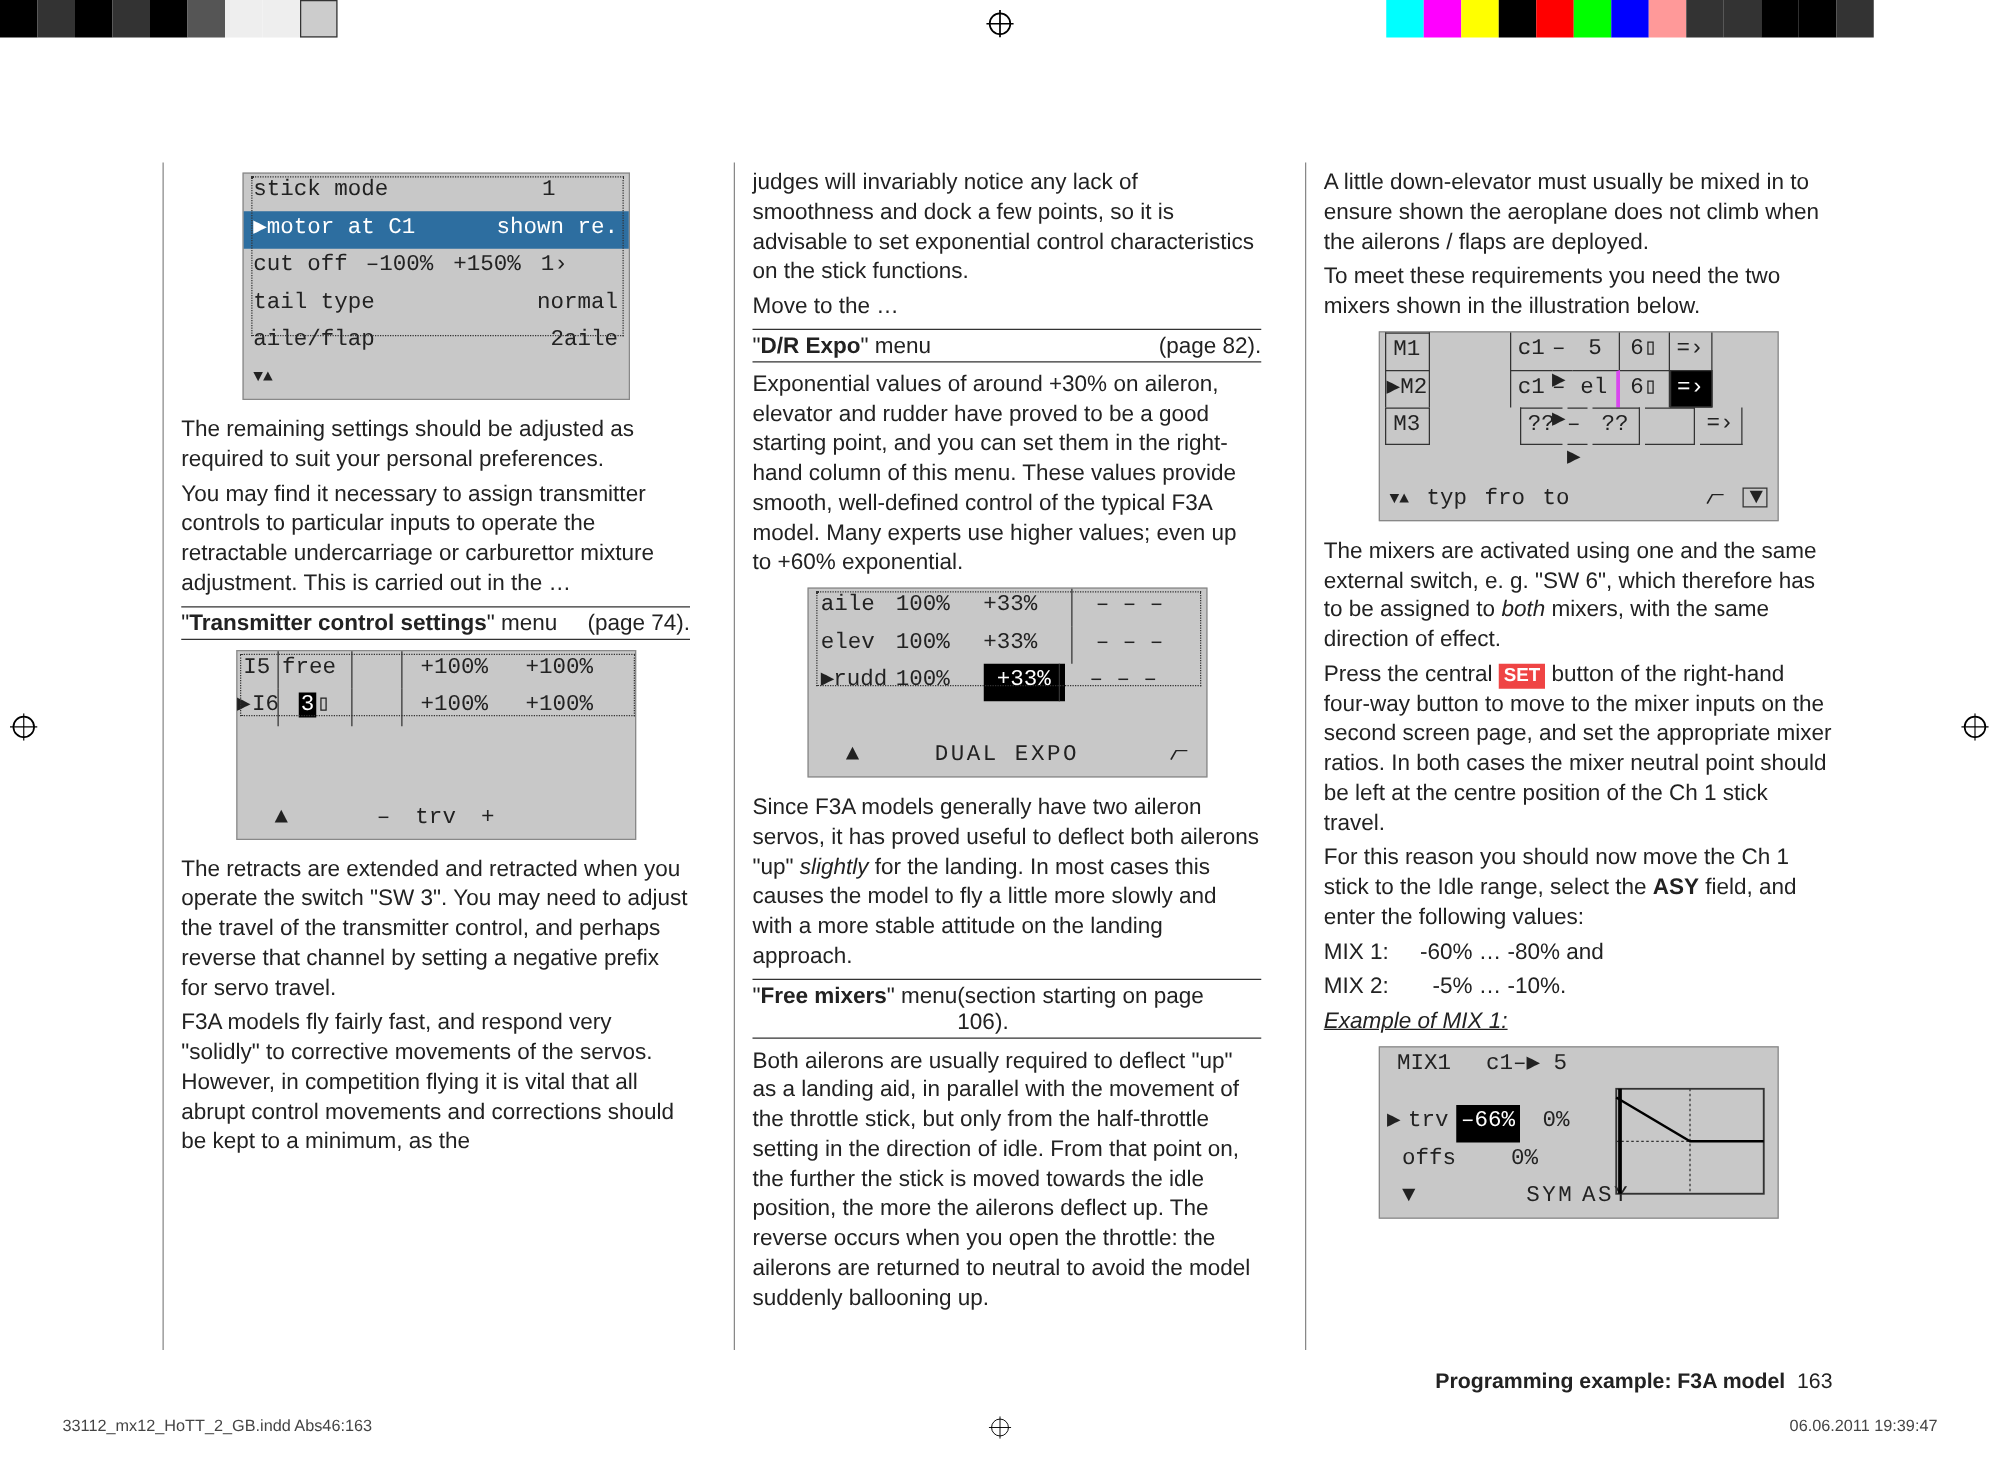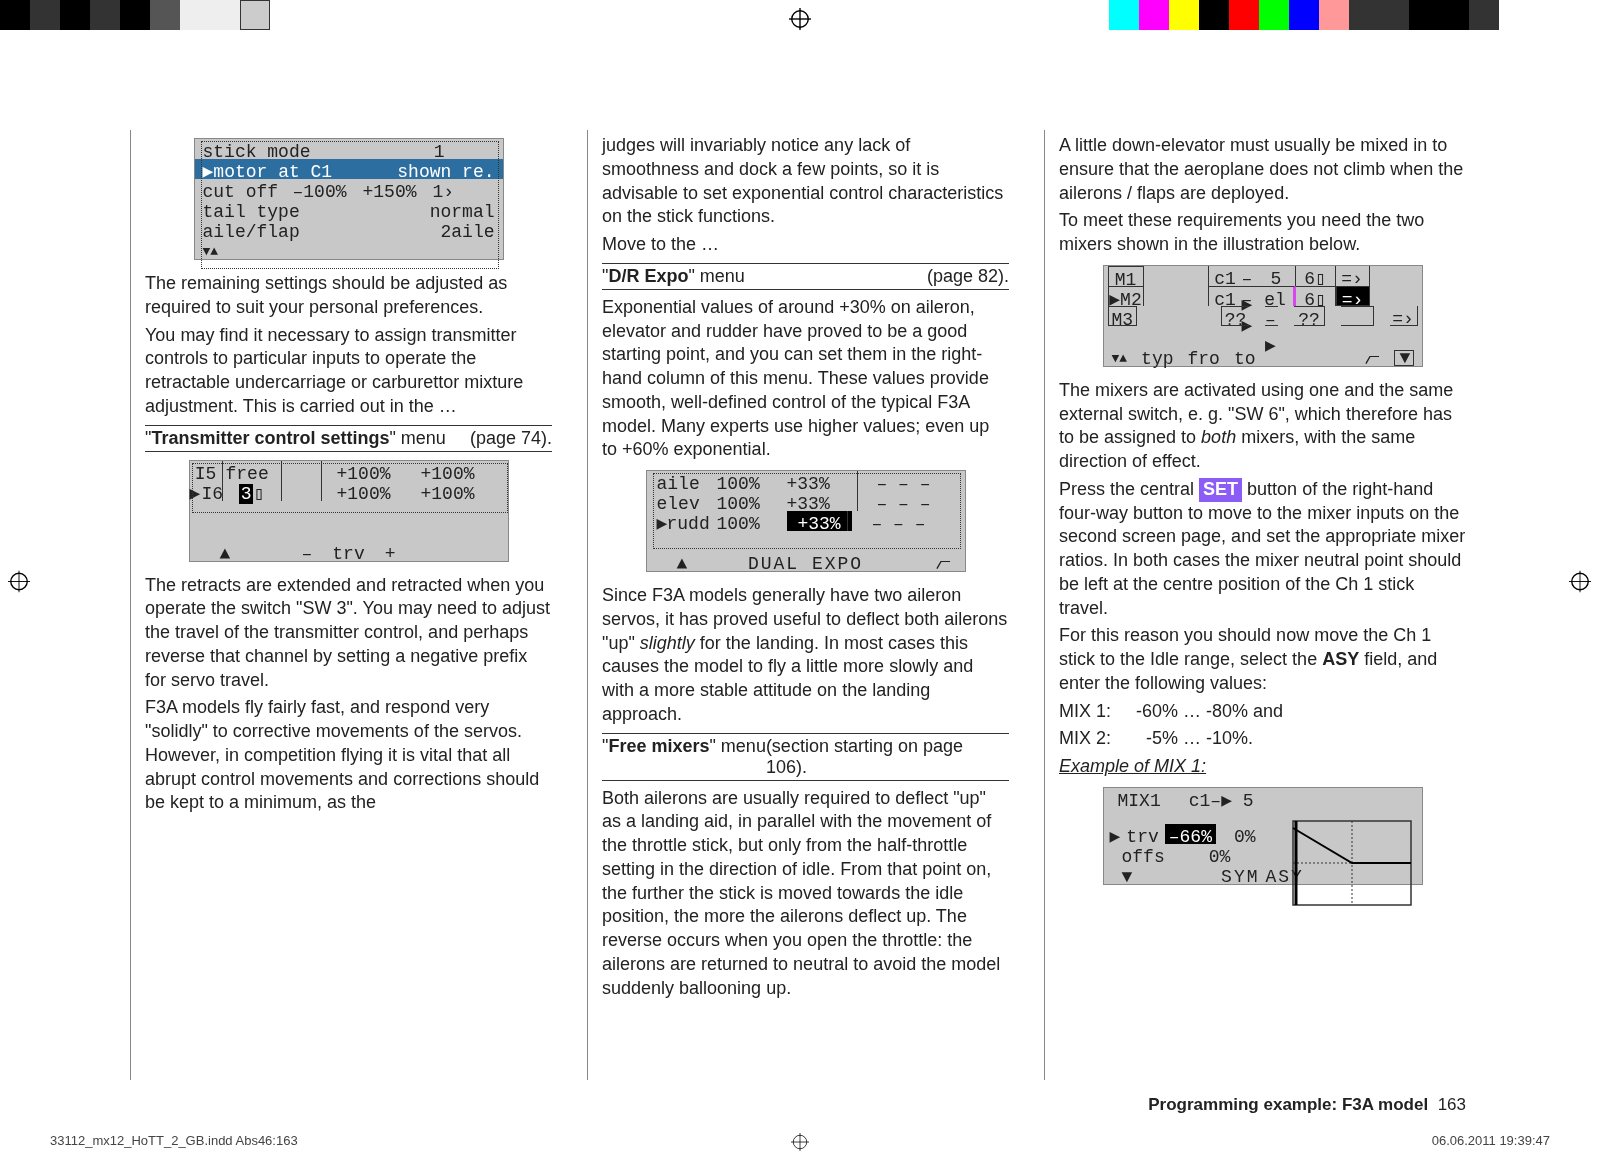--- a/index.html
+++ b/index.html
@@ -31,37 +31,37 @@
   .col { width: 422px; position:relative; border-left:1px solid #888; padding-left:14px; }
   .col p { line-height:1.32; margin:4px 0; }
   .lcd {
     margin: 8px auto 12px;
     background:#c8c8c8;
     border:1px solid #888;
     width:320px;
     position:relative;
     font-family:"Courier New",monospace;
   }
-  .lcd-row { display:flex; height:20px; line-height:26px; padding:0 8px; font-size:18px; }
+  .lcd-row { display:flex; height:30px; line-height:26px; padding:0 8px; font-size:18px; }
   .lcd .hl { background:#2d6ea0; color:#fff; }
   .lcd .blk { background:#000; color:#fff; padding:0 2px; }
   .lcd .dots {
     border: 1.5px dotted #333;
     position: absolute;
     pointer-events: none;
   }
   .menuline { border-top:1px solid #333; border-bottom:1px solid #333; display:flex; justify-content:space-between; padding:2px 0; margin:6px 0; }
   .menuline .mleft { font-weight:normal; }
   .menuline b { font-weight:bold; }
   .ft { position:absolute; right:0; bottom:-35px; font-size:17px; }
   .ft b { font-weight:bold;margin-top:42px; }
   .metabar { position:absolute; bottom:20px; left:50px; right:50px; display:flex; justify-content:space-between; font-size:13px; color:#444; width:1500px;}
   .italic { font-style: italic; }
   .underline { text-decoration: underline; }
-  .setbtn { display:inline-block; background:#8b5cf6; color:#fff; font-weight:bold; padding:0 4px; font-size:18px; }
+  .setbtn { display:inline-block; background:#ef4444; color:#fff; font-weight:bold; padding:0 4px; font-size:15px; }
 </style>
 </head>
 <body>
 
 <div class="regbar">
   <div style="background:#000"></div>
     <div style="background:#333"></div>
     <div style="background:#000"></div>
   <div style="background:#333"></div>
     <div style="background:#000"></div>
@@ -228,21 +228,21 @@
 
     <div class="menuline">
       <span class="mleft"><span>"</span><b>Free mixers</b><span>" menu</span></span>
       <span>(section starting on page 106).</span>
     </div>
 
     <p>Both ailerons are usually required to deflect "up" as a landing aid, in parallel with the movement of the throttle stick, but only from the half-throttle setting in the direction of idle. From that point on, the further the stick is moved towards the idle position, the more the ailerons deflect up. The reverse occurs when you open the throttle: the ailerons are returned to neutral to avoid the model suddenly ballooning up.</p>
   </div>
 
   <div class="col">
-    <p>A little down-elevator must usually be mixed in to ensure that the aeroplane does not climb when the ailerons / flaps are deployed.</p>
+    <p>A little down-elevator must usually be mixed in to ensure shown the aeroplane does not climb when the ailerons / flaps are deployed.</p>
     <p>To meet these requirements you need the two mixers shown in the illustration below.</p>
 
     <div class="lcd" style="width:320px;">
       <div class="lcd-row" style="padding:0 4px; gap:0;">
         <span style="width:36px;border:1px solid #333;border-bottom:none;text-align:center;">M1</span>
         <span style="width:64px;"></span>
         <span style="width:34px;border-left:1px solid #333;text-align:center;">c1</span>
         <span style="width:16px;">–▶</span>
         <span style="width:38px;text-align:center;border-right:1px solid #333;">5</span>
         <span style="width:40px;text-align:center;border-right:1px solid #333;"><span>6</span>▯</span>
@@ -250,21 +250,21 @@
       </div>
       <div class="lcd-row" style="padding:0 4px; gap:0;">
         <span style="width:36px;border:1px solid #333;border-bottom:none;border-top:1px solid #333;text-align:center;">▶<span>M2</span></span>
         <span style="width:64px;"></span>
         <span style="width:34px;border-left:1px solid #333;text-align:center;border-top:1px solid #333;">c1</span>
         <span style="width:16px;border-top:1px solid #333;">–▶</span>
         <span style="width:38px;text-align:center;border-right:3px solid #d946ef;border-top:1px solid #333;">el</span>
         <span style="width:40px;text-align:center;border-right:1px solid #333;border-top:1px solid #333;"><span>6</span>▯</span>
         <span style="width:34px;text-align:center;border:1px solid #333;" class="blk">=›</span>
       </div>
-      <div class="lcd-row" style="padding:0 4px; gap:16px;">
+      <div class="lcd-row" style="padding:0 4px; gap:4px;">
         <span style="width:36px;border:1px solid #333;text-align:center;">M3</span>
         <span style="width:64px;"></span>
         <span style="width:34px;border-left:1px solid #333;border-top:1px solid #333;border-bottom:1px solid #333;text-align:center;">??</span>
         <span style="width:16px;border-top:1px solid #333;border-bottom:1px solid #333;">–▶</span>
         <span style="width:38px;text-align:center;border-right:1px solid #333;border-top:1px solid #333;border-bottom:1px solid #333;">??</span>
         <span style="width:40px;text-align:center;border-right:1px solid #333;border-top:1px solid #333;border-bottom:1px solid #333;"></span>
         <span style="width:34px;text-align:center;border-right:1px solid #333;border-bottom:1px solid #333;">=›</span>
       </div>
       <div class="lcd-row"></div>
       <div class="lcd-row" style="gap:14px;">

